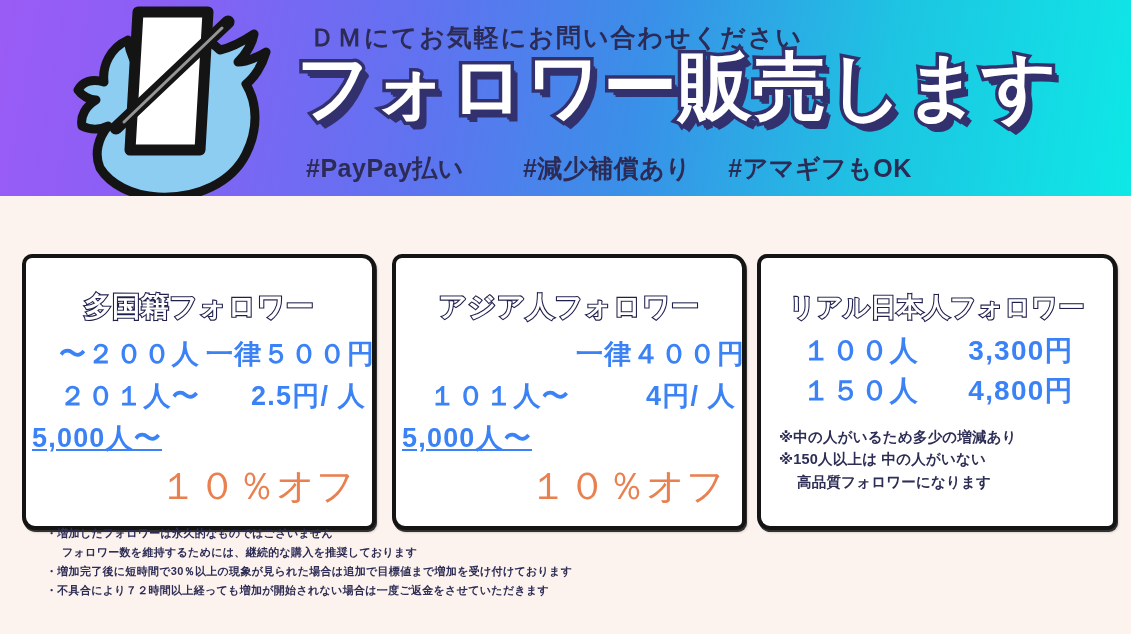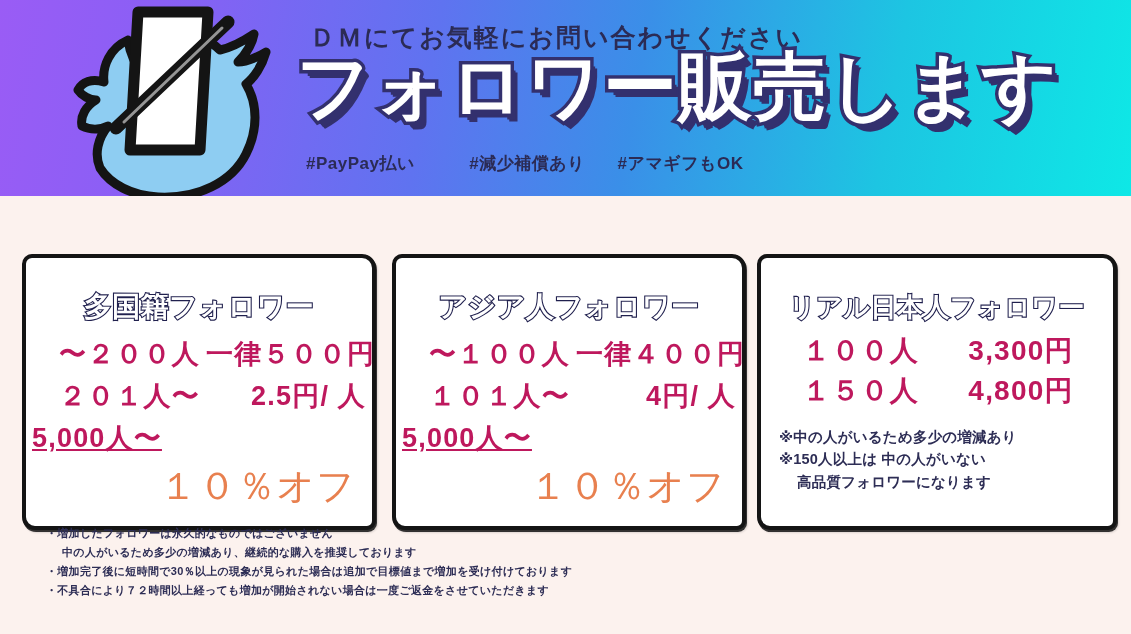--- a/index.html
+++ b/index.html
@@ -82,21 +82,21 @@
     paint-order: stroke fill;
     text-shadow:
        5px 6px 0 #33306e,
        7px 8px 0 #33306e;
   }
 
   .hashtags {
     position: absolute;
     left: 10px;
     top: 152px;
-    font-size: 17px;
+    font-size: 25px;
     font-weight: 700;
     color: #2b2b55;
     white-space: nowrap;
     letter-spacing: 0.5px;
   }
   .hashtags .gap-a { display:inline-block; width: 44px; }
   .hashtags .gap-b { display:inline-block; width: 22px; }
 
   
   .cards {
@@ -136,21 +136,21 @@
     -webkit-text-stroke: 2.2px #20204e;
     paint-order: stroke fill;
   }
   .card-3 .card-title { font-size: 26px; top: 32px; }
 
   .price-rows {
     position: absolute;
     left: 0;
     right: 0;
     top: 78px;
-    color: #be185d;
+    color: #3b82f6;
   }
   .price-row {
     position: relative;
     height: 42px;
     font-size: 27px;
     font-weight: 700;
     letter-spacing: 1.2px;
     white-space: nowrap;
   }
   .price-qty {
@@ -268,21 +268,20 @@
           <span class="price-qty">5,000人〜</span>
         </div>
       </div>
       <div class="discount">１０％オフ</div>
     </div>
 
     <div class="card card-2">
       <div class="card-title">アジア人フォロワー</div>
       <div class="price-rows c12">
         <div class="price-row">
-          <span class="price-qty">〜１００人</span>
           <span class="price-val">一律４００円</span>
         </div>
         <div class="price-row">
           <span class="price-qty">１０１人〜</span>
           <span class="price-val">4円/ 人</span>
         </div>
         <div class="price-row row-wide">
           <span class="price-qty">5,000人〜</span>
         </div>
       </div>
@@ -305,18 +304,18 @@
         <div>※中の人がいるため多少の増減あり</div>
         <div>※150人以上は 中の人がいない</div>
         <div class="indent">高品質フォロワーになります</div>
       </div>
     </div>
 
   </div>
 
   <div class="footer">
     <div>・増加したフォロワーは永久的なものではございません</div>
-    <div class="indent">中の人がいるため多少の増減あり、継続的な購入を推奨しております</div>
+    <div class="indent">フォロワー数を維持するためには、継続的な購入を推奨しております</div>
     <div>・増加完了後に短時間で30％以上の現象が見られた場合は追加で目標値まで増加を受け付けております</div>
     <div>・不具合により７２時間以上経っても増加が開始されない場合は一度ご返金をさせていただきます</div>
   </div>
 
 </div>
 
 </body></html>

